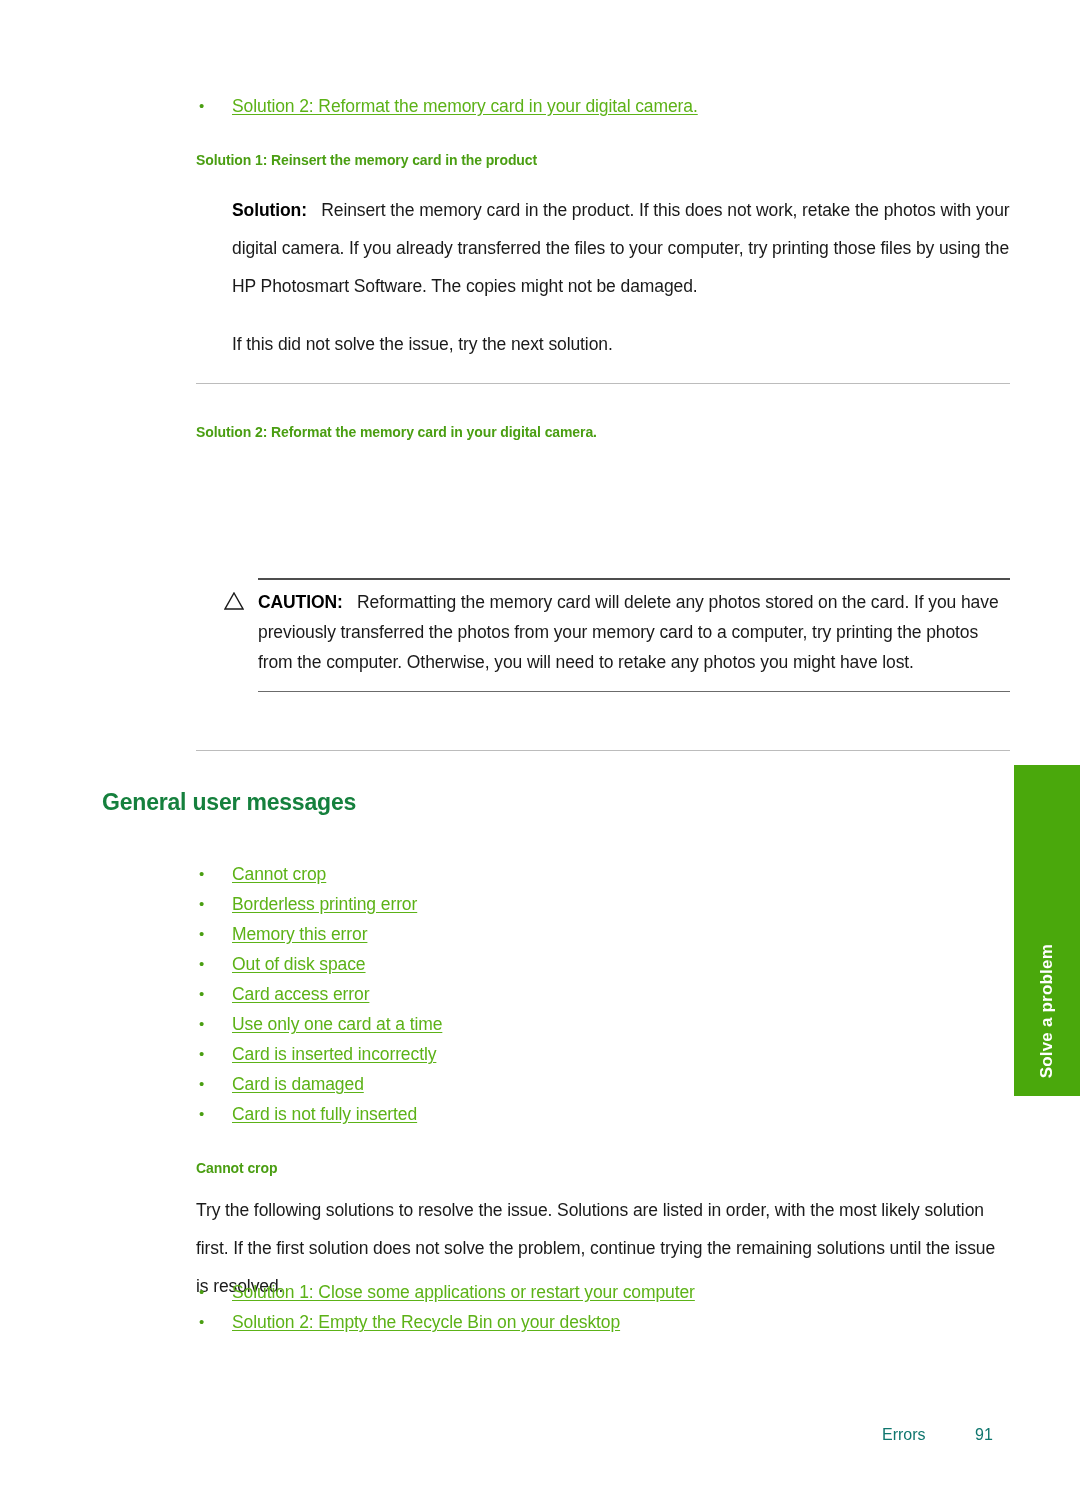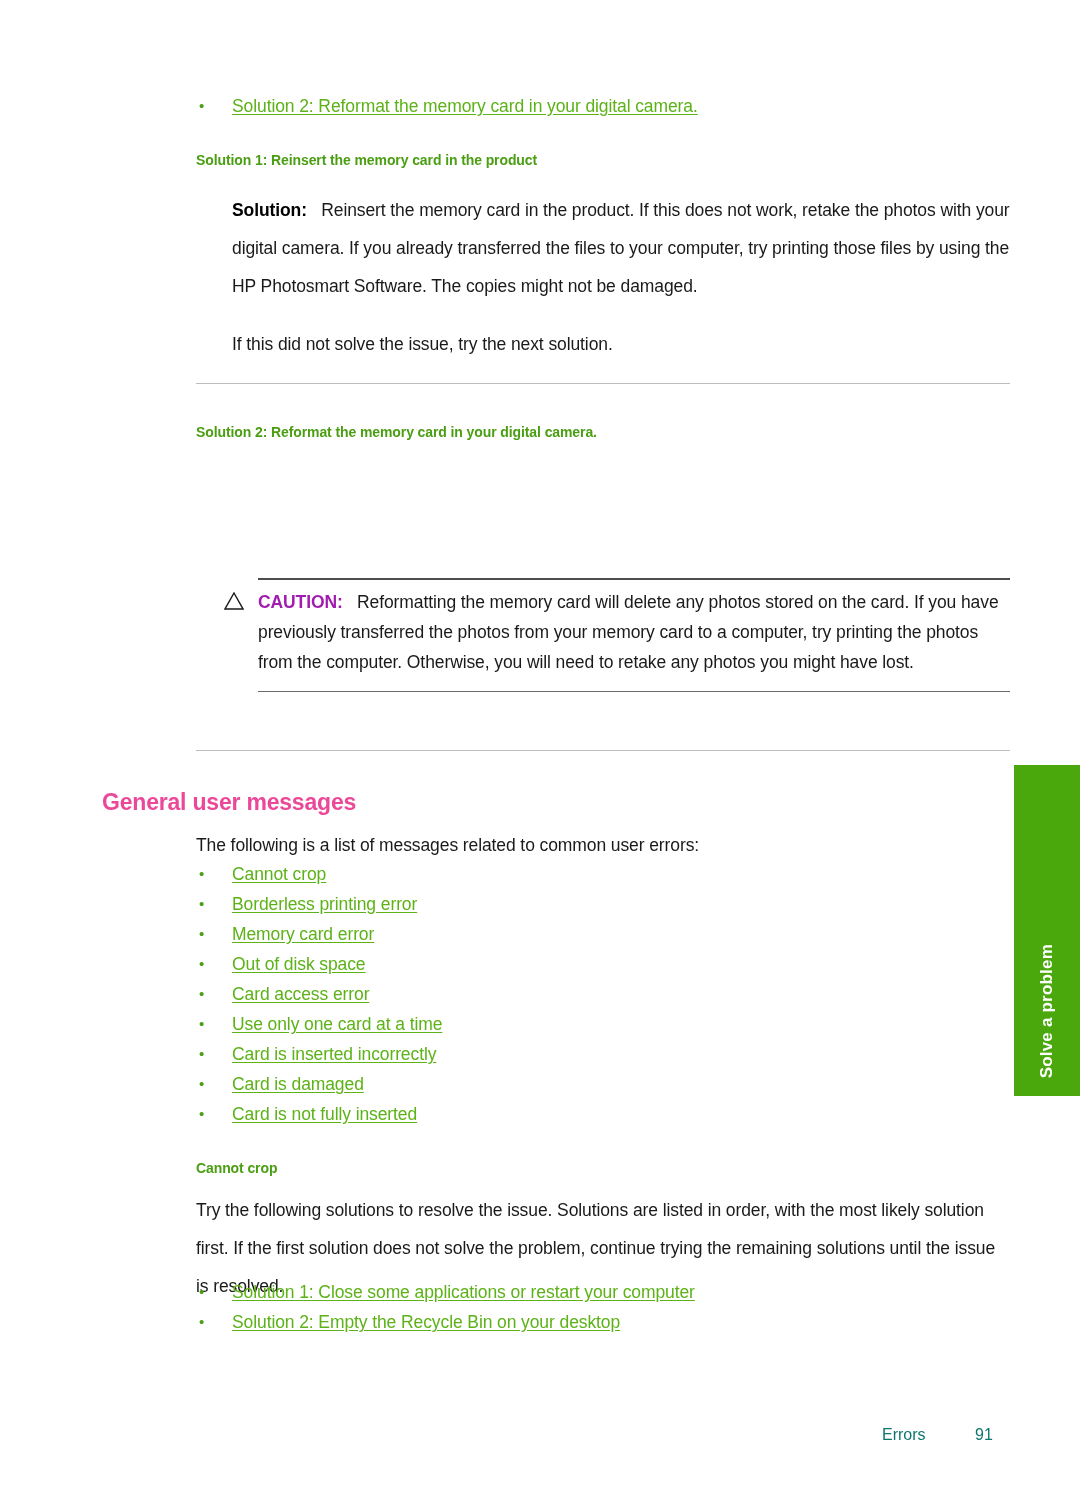--- a/index.html
+++ b/index.html
@@ -40,21 +40,21 @@
     font-size: 14px;
     font-weight: bold;
     color: #4a9e12;
     letter-spacing: -0.1px;
     white-space: nowrap;
   }
   .h-main {
     position: absolute;
     font-size: 23px;
     font-weight: bold;
-    color: #ec4899;
+    color: #15803d;
     letter-spacing: -0.2px;
     white-space: nowrap;
   }
 
   
   .blist {
     position: absolute;
   }
   .bitem {
     position: relative;
@@ -109,21 +109,21 @@
     position: absolute;
     left: 42px;
     top: 0;
     width: 748px;
     font-size: 17.5px;
     line-height: 30px;
     color: #1a1a1a;
     letter-spacing: -0.1px;
   }
   .caution-word {
-    color: #a21caf;
+    color: #000000;
     font-weight: bold;
   }
   .tri-icon {
     position: absolute;
     left: 8px;
     top: 9px;
     width: 0;
     height: 0;
   }
   .tri-icon svg { display: block; }
@@ -192,34 +192,33 @@
       <span class="caution-word">CAUTION:</span>&nbsp;&nbsp;&nbsp;<span>Reformatting the memory card will delete any photos stored on the card. If you have previously transferred the photos from your memory card to a computer, try printing the photos from the computer. Otherwise, you will need to retake any photos you might have lost.</span>
     </div>
     <div class="rule-dark thin" style="position:absolute; left:42px; top:113px; width:752px;"></div>
   </div>
 
 
   <div class="rule" style="left:196px; top:750px; width:814px;"></div>
 
   <div class="h-main" style="left:102px; top:789px;">General user messages</div>
 
-  <div class="para" style="left:196px; top:826px; width:814px;">The following is a list of messages related to common user errors:</div>
 
   <div class="blist" style="left:199px; top:859px;">
     <div class="bitem">
       <span class="bullet">•</span>
       <span class="blink">Cannot crop</span>
     </div>
     <div class="bitem">
       <span class="bullet">•</span>
       <span class="blink">Borderless printing error</span>
     </div>
     <div class="bitem">
       <span class="bullet">•</span>
-      <span class="blink">Memory card error</span>
+      <span class="blink">Memory this error</span>
     </div>
     <div class="bitem">
       <span class="bullet">•</span>
       <span class="blink">Out of disk space</span>
     </div>
     <div class="bitem">
       <span class="bullet">•</span>
       <span class="blink">Card access error</span>
     </div>
     <div class="bitem">

